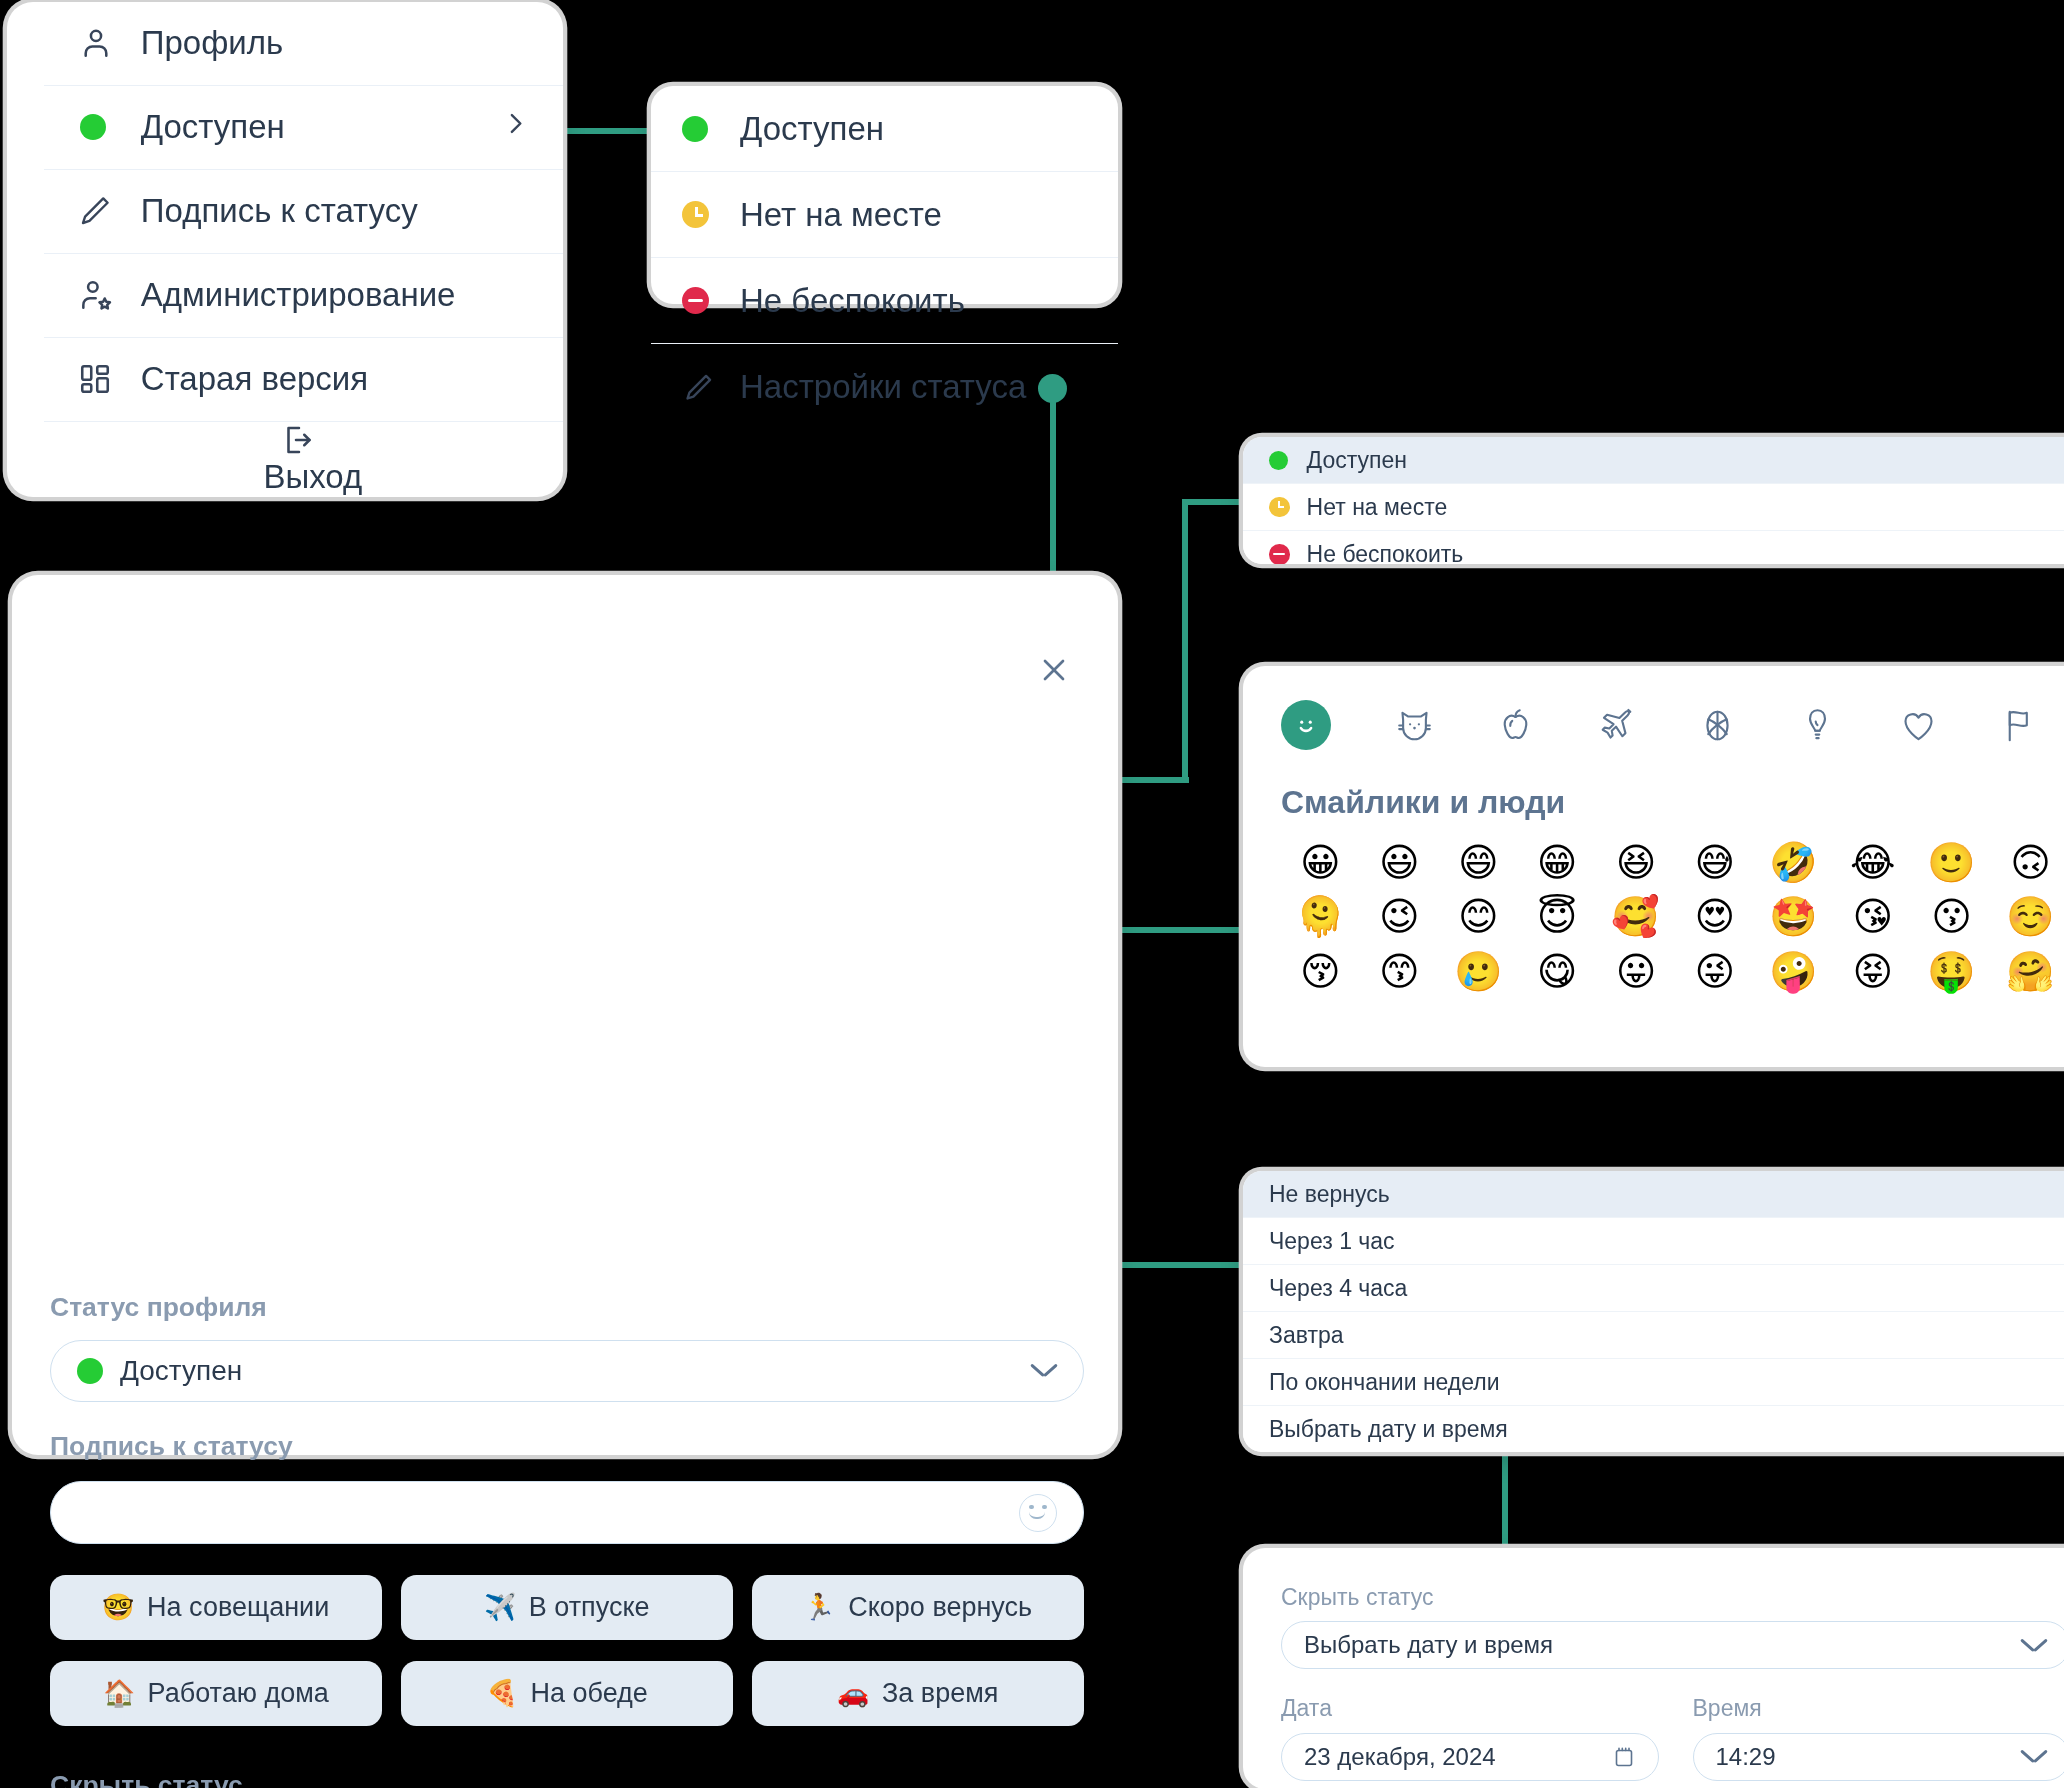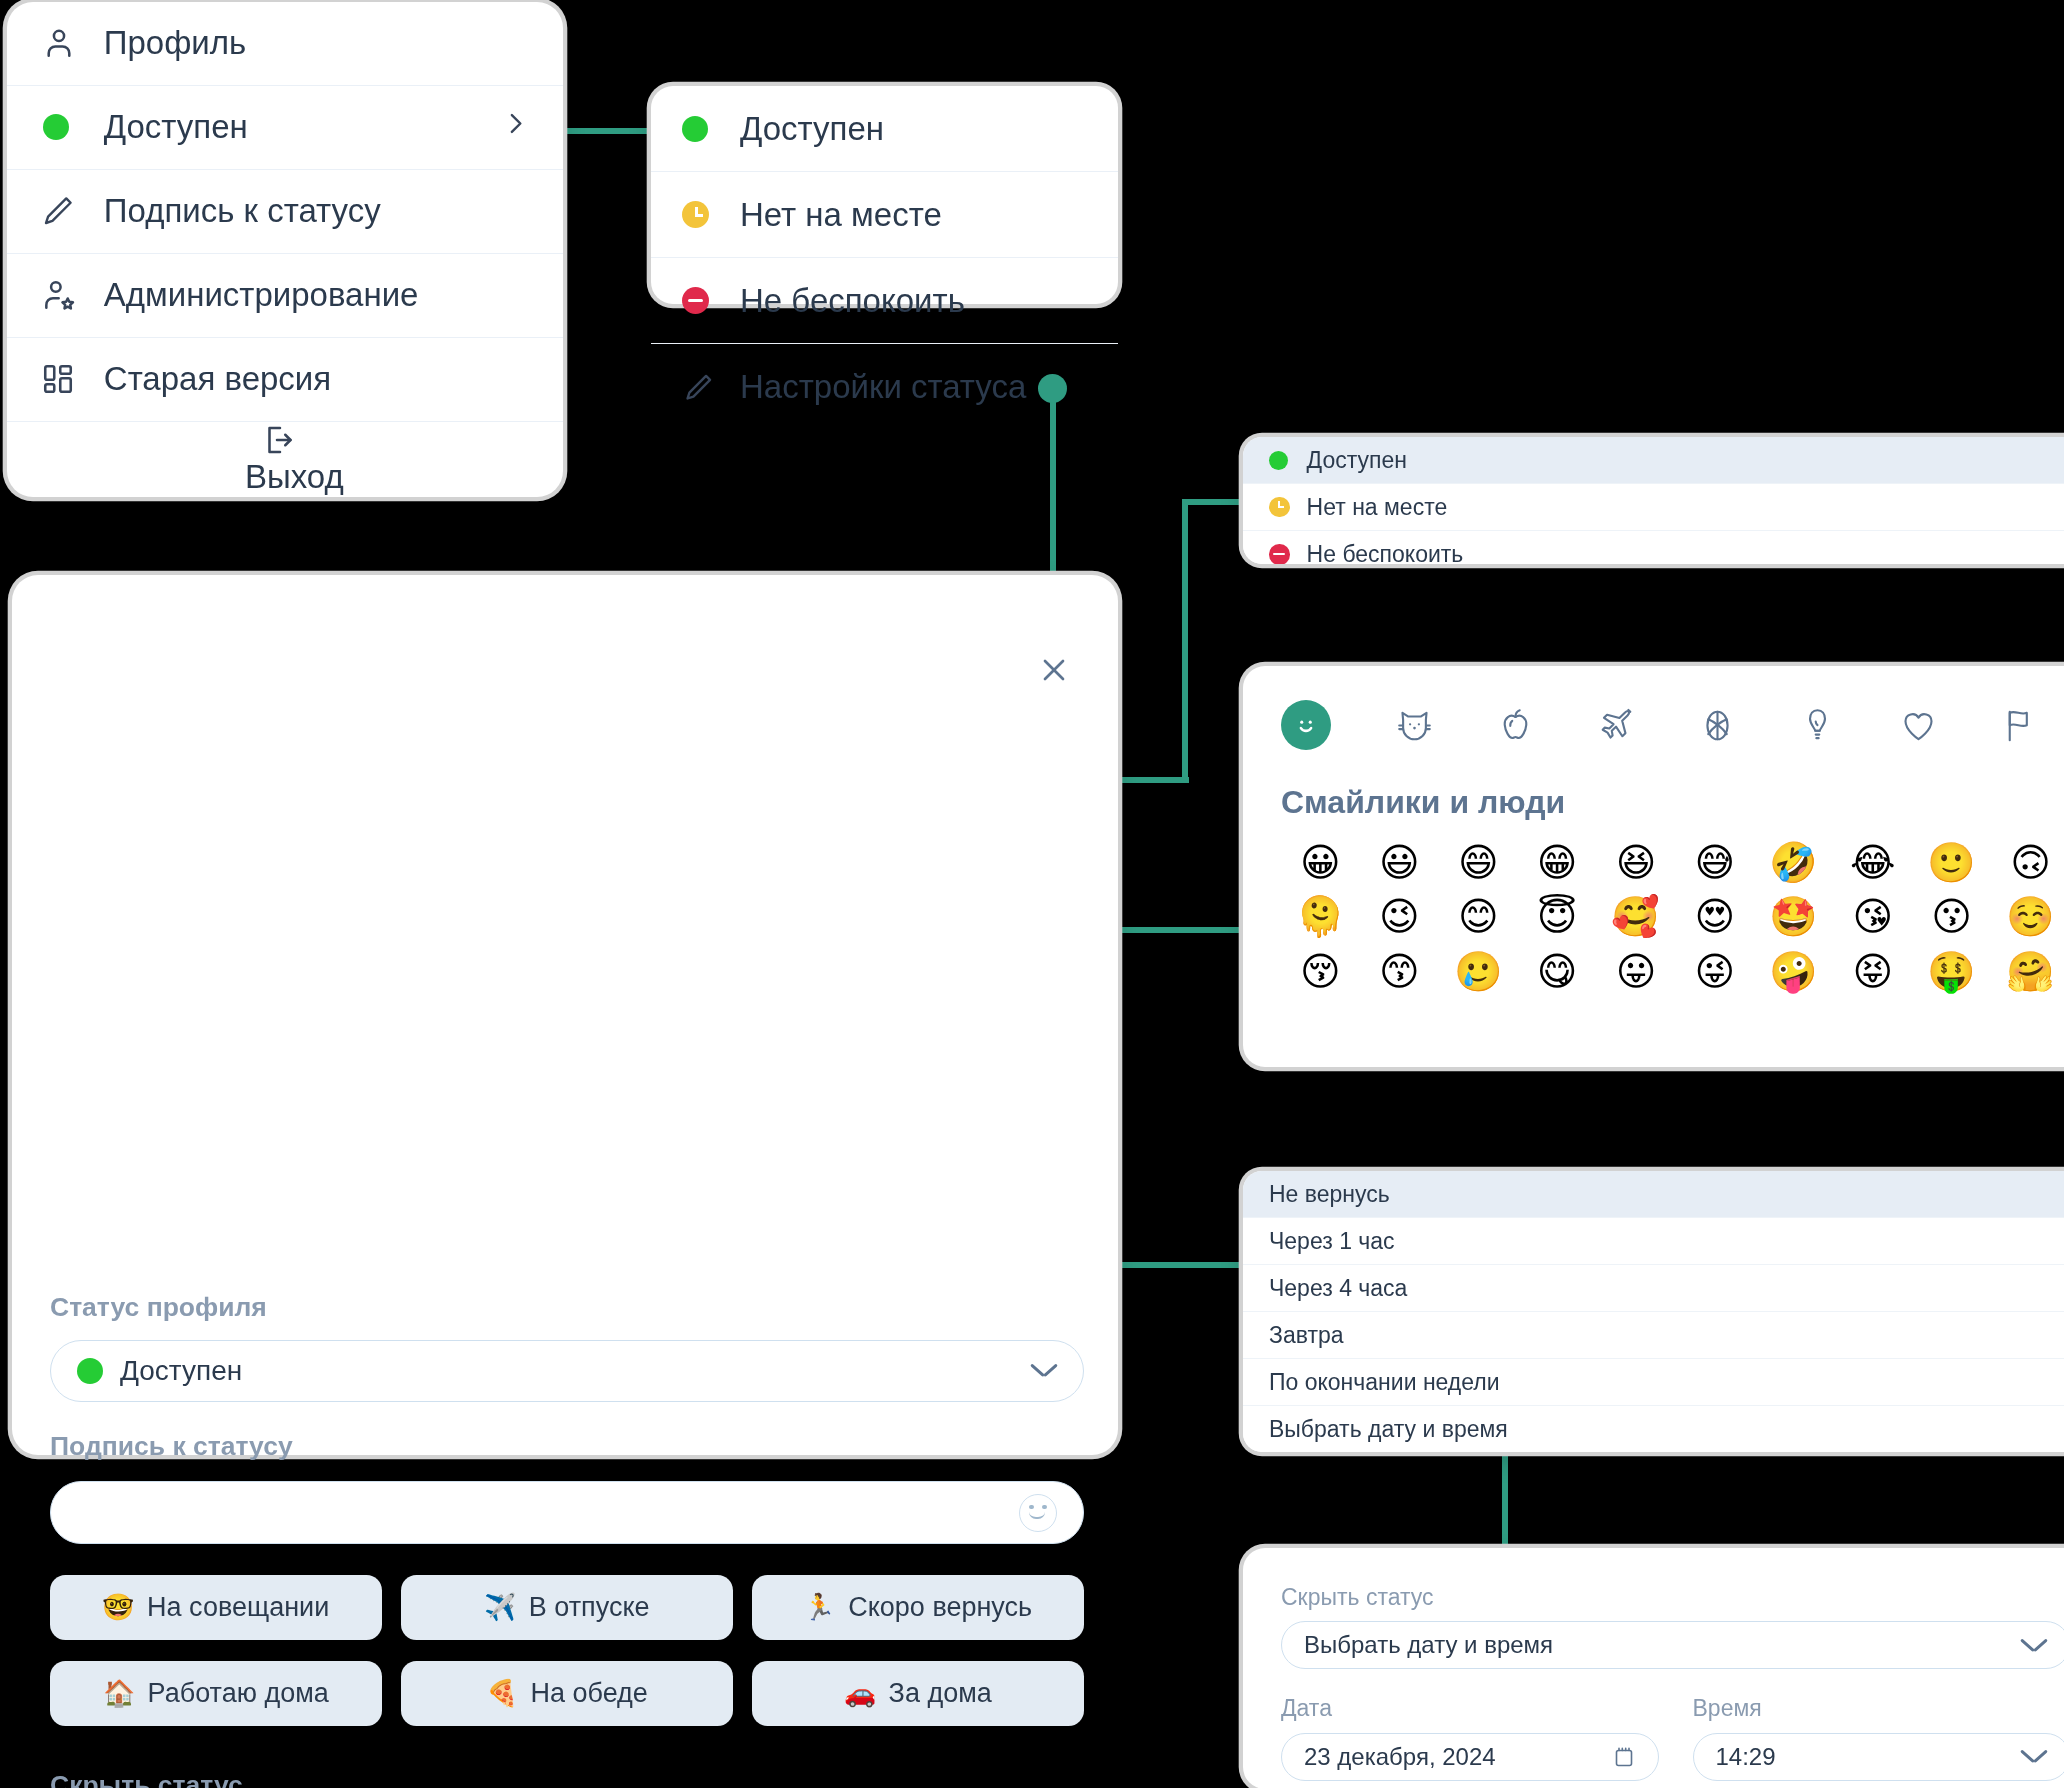--- a/index.html
+++ b/index.html
@@ -13,21 +13,21 @@
 
   
   .card {
     position: absolute;
     background: #ffffff;
     border-radius: 22px;
     box-shadow: 0 0 0 4.3px #d2d2d2, 0 8.6px 22px rgba(0,0,0,.18);
   }
 
   
-  #profile-menu { left: 6.8px; top: 1.7px; width: 556px; height: 495px; border-radius: 26px; }
+  #profile-menu { left: 6.8px; top: 1.7px; width: 556px; height: 495px; border-radius: 26px; padding-left: 37px; }
   .pm-item {
     display: flex; align-items: center;
     height: 84px; padding: 0 33px;
     border-bottom: 1.7px solid #eaf0f7;
     color: #2b3a4d; font-size: 33px;
   }
   .pm-item:last-child { border-bottom: none; flex-direction: column; }
   .pm-ico { width: 45px; display: flex; align-items: center; justify-content: flex-start; flex: none; }
   .pm-lbl { margin-left: 19px; }
   .pm-chevron { margin-left: auto; color: #38455a; }
@@ -344,21 +344,21 @@
       <div class="quick-btn">
         <span class="quick-emo">🏠</span>
         <span>Работаю дома</span>
       </div>
       <div class="quick-btn">
         <span class="quick-emo">🍕</span>
         <span>На обеде</span>
       </div>
       <div class="quick-btn">
         <span class="quick-emo">🚗</span>
-        <span>За дома</span>
+        <span>За время</span>
       </div>
     </div>
 
     <div id="fld-hide">
       <div class="field-label">Скрыть статус</div>
 
     </div>
 
   </div>
 

